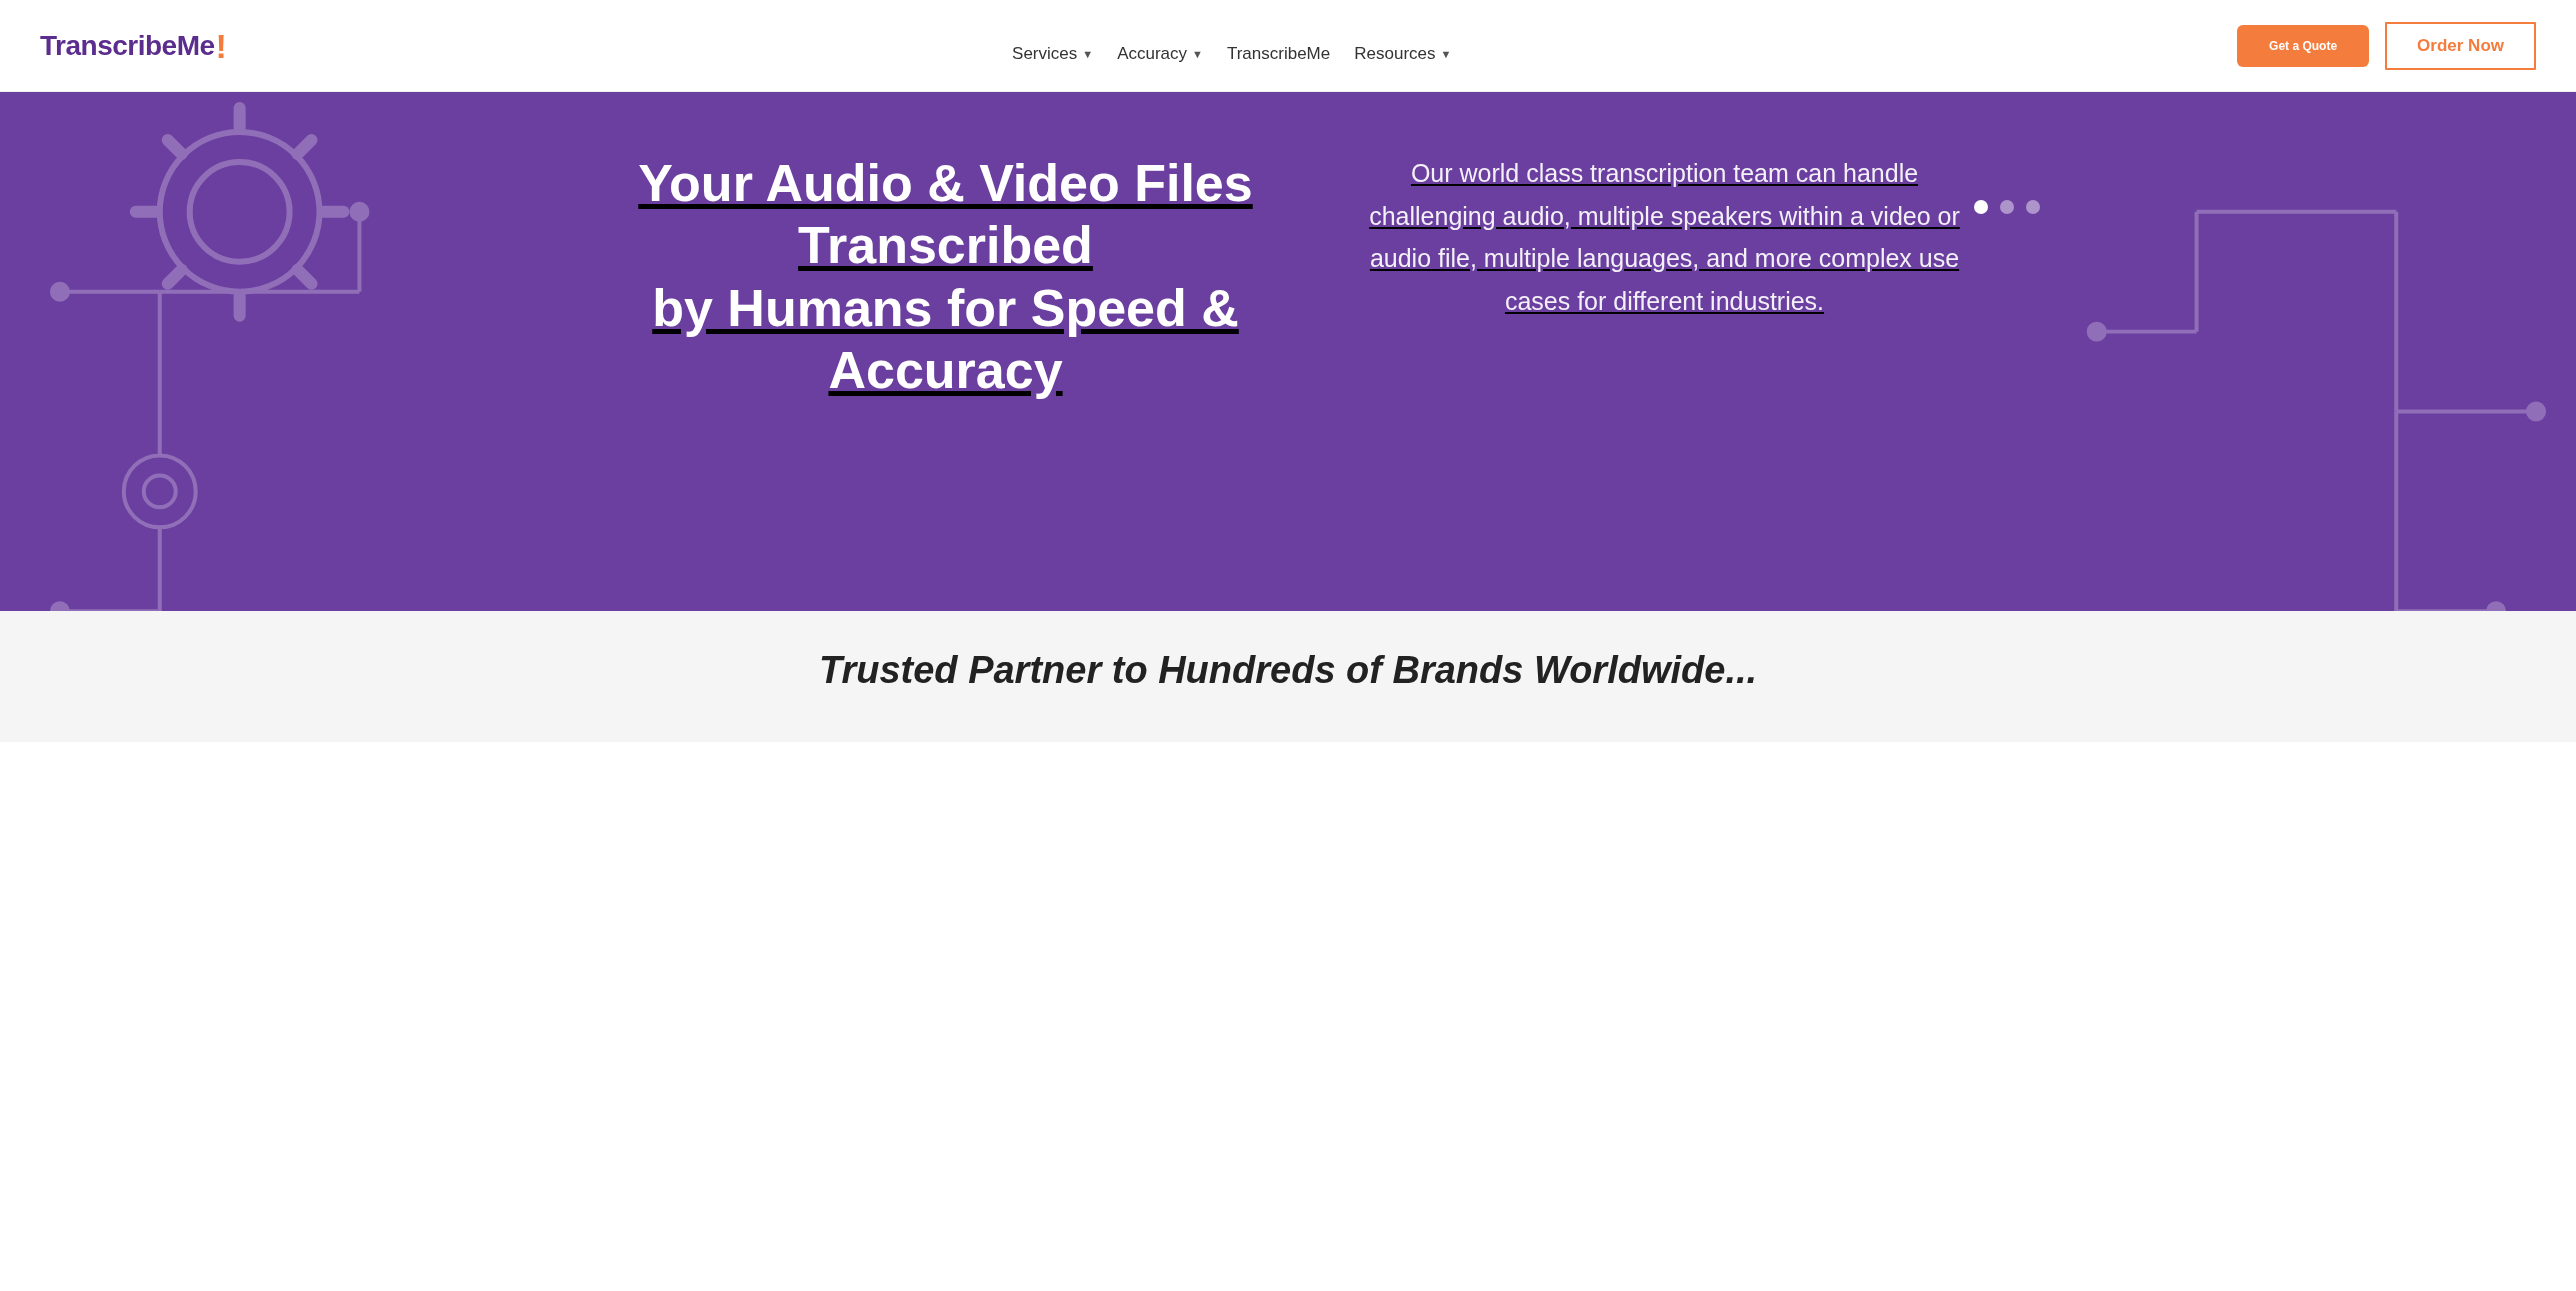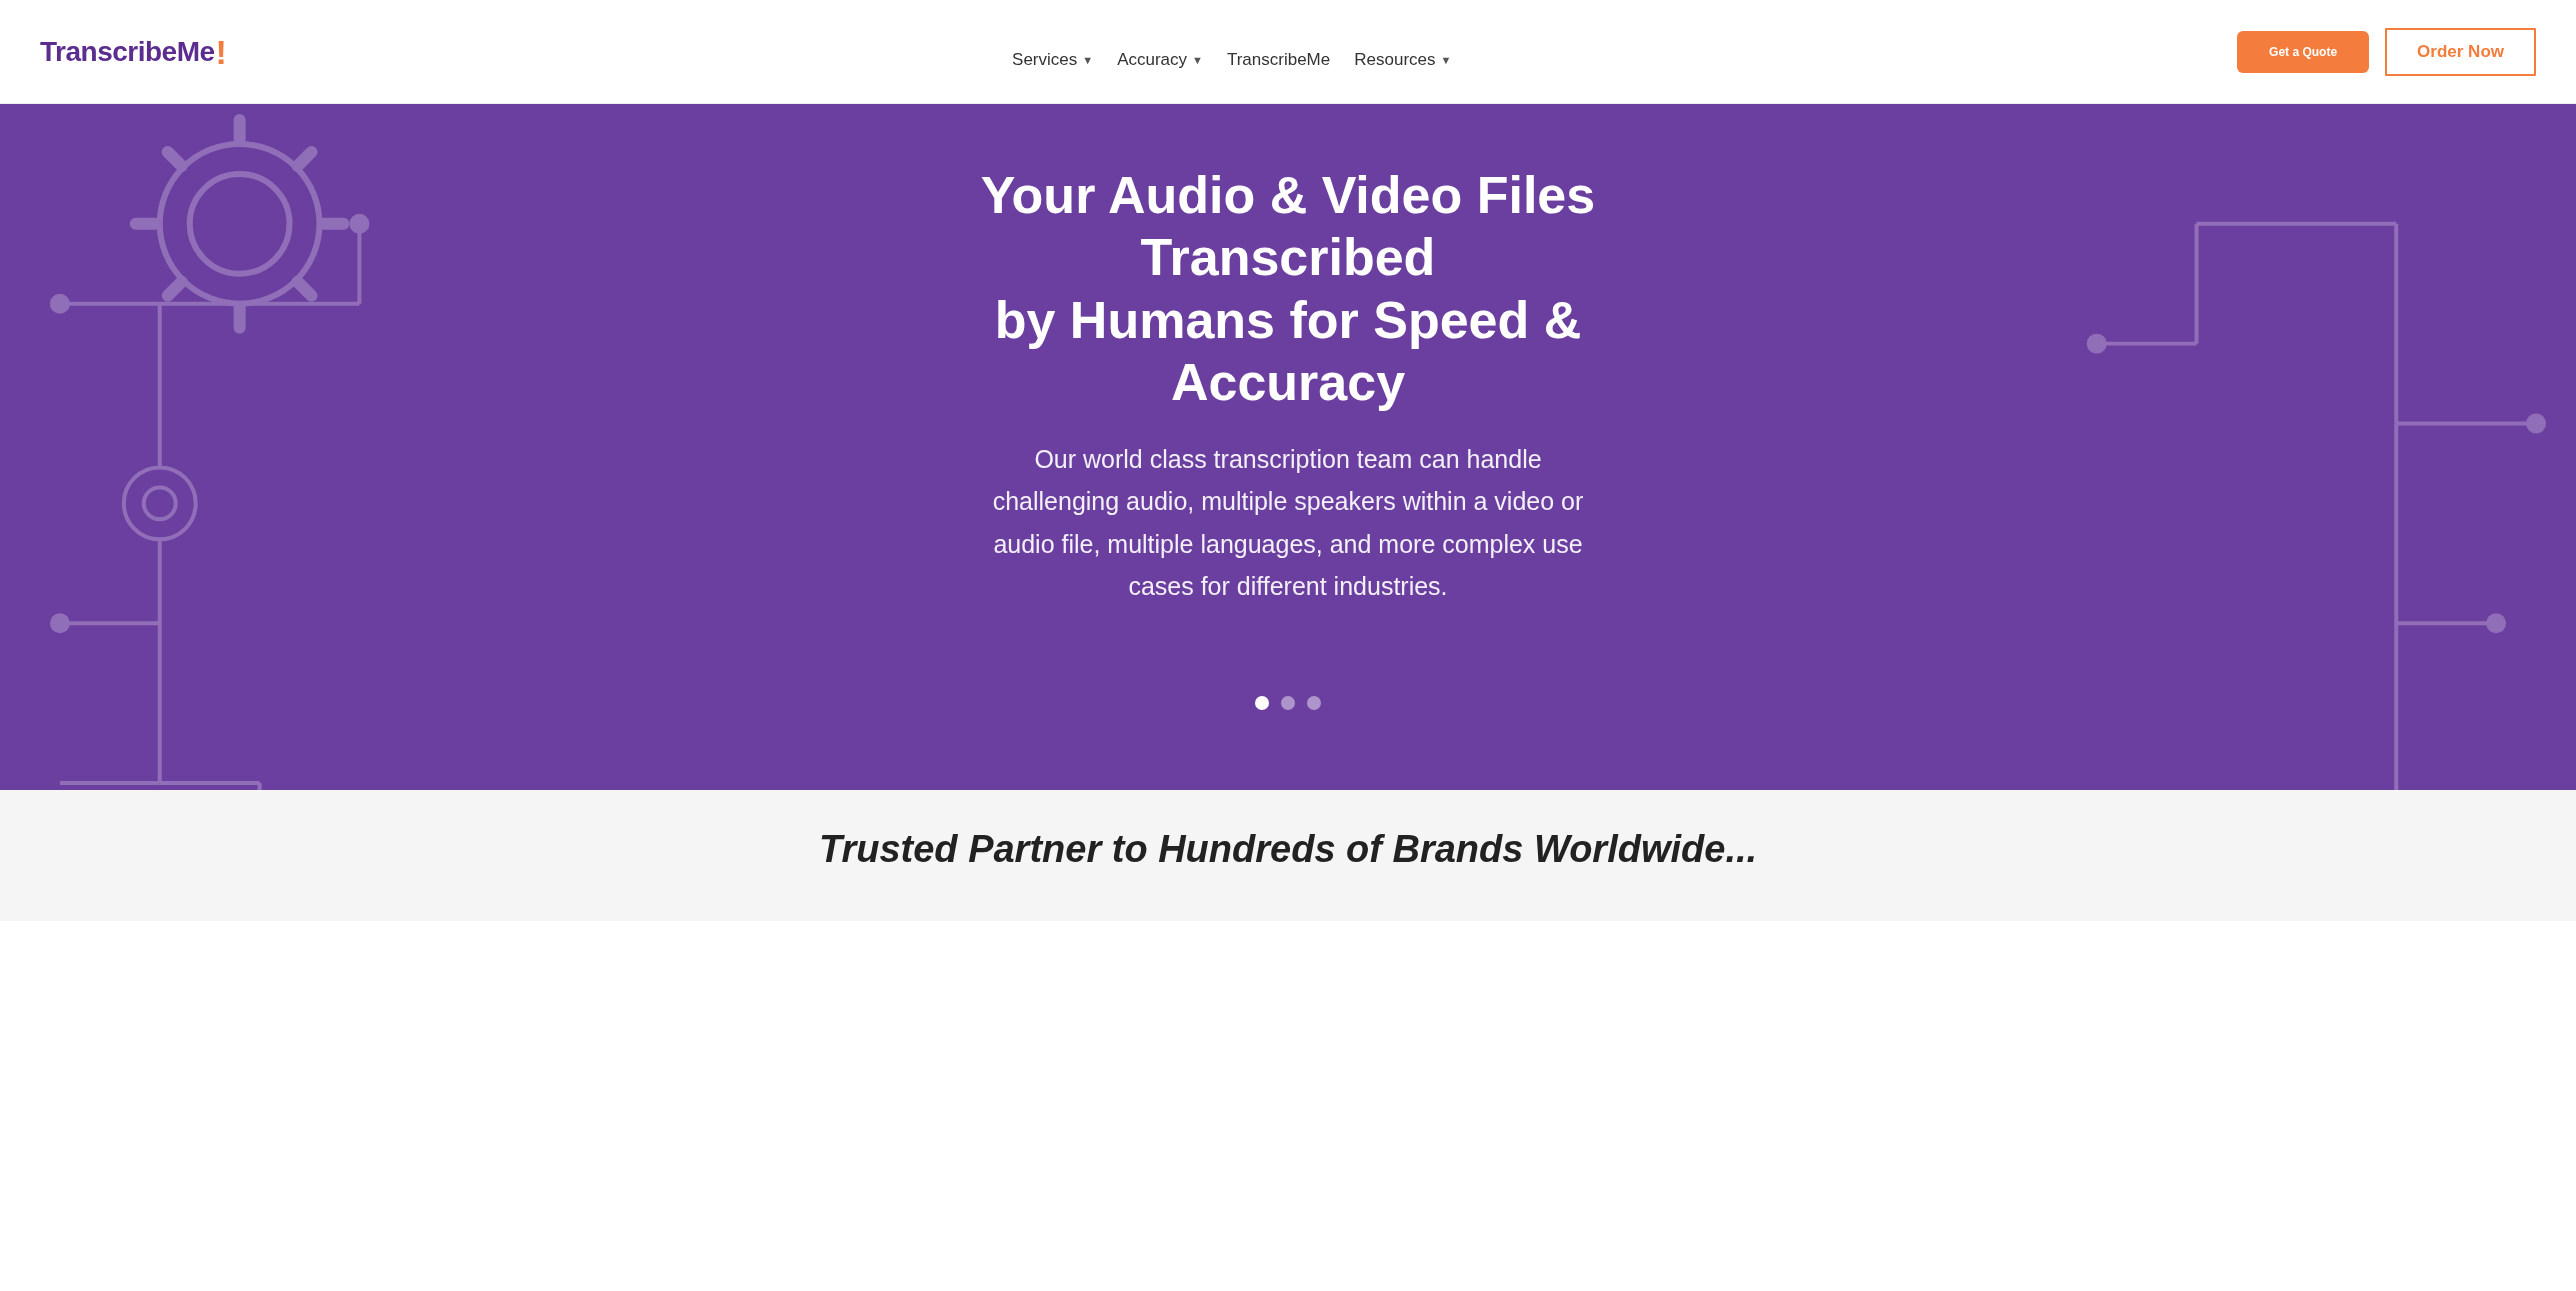--- a/index.html
+++ b/index.html
@@ -4,21 +4,21 @@
   <style>
     * { margin: 0; padding: 0; box-sizing: border-box; }
     body { font-family: 'Segoe UI', Arial, sans-serif; background: #fff; }
 
     
     .navbar {
       display: flex;
       align-items: center;
       justify-content: space-between;
       padding: 12px 40px;
-      height: 104px;
+      height: 92px;
       background: #fff;
       border-bottom: 1px solid #eee;
       position: relative;
       z-index: 10;
     }
     .logo {
       display: flex;
       align-items: center;
       font-size: 28px;
       font-weight: 800;
@@ -78,25 +78,25 @@
       cursor: pointer;
     }
 
     
     .hero {
       background: #6b3fa0;
       position: relative;
       overflow: hidden;
       min-height: 519px;
       display: flex;
-      flex-direction: column;
-      align-items: center;
+      align-items: flex-start;
       justify-content: center;
       text-align: center;
       padding: 60px 40px 80px;
+      text-decoration: underline;
     }
     
     .hero-bg {
       position: absolute;
       inset: 0;
       pointer-events: none;
       opacity: 0.25;
     }
     .hero h1 {
       color: #fff;

